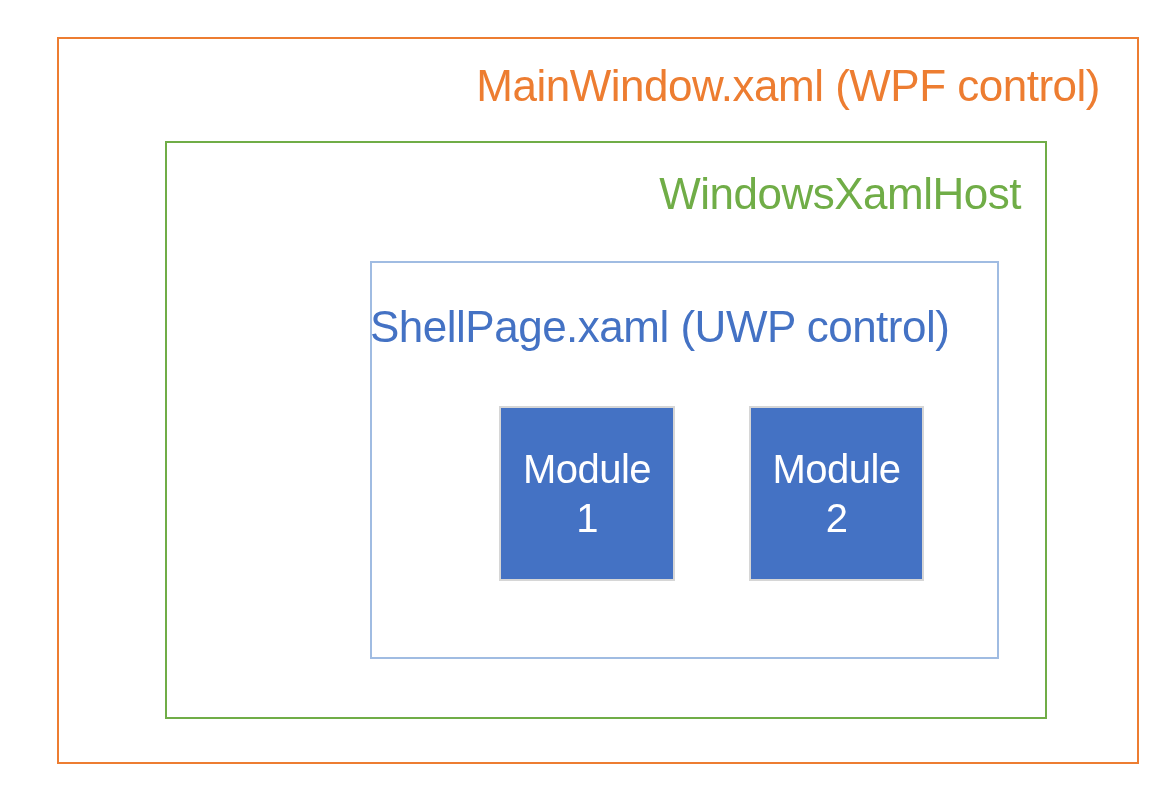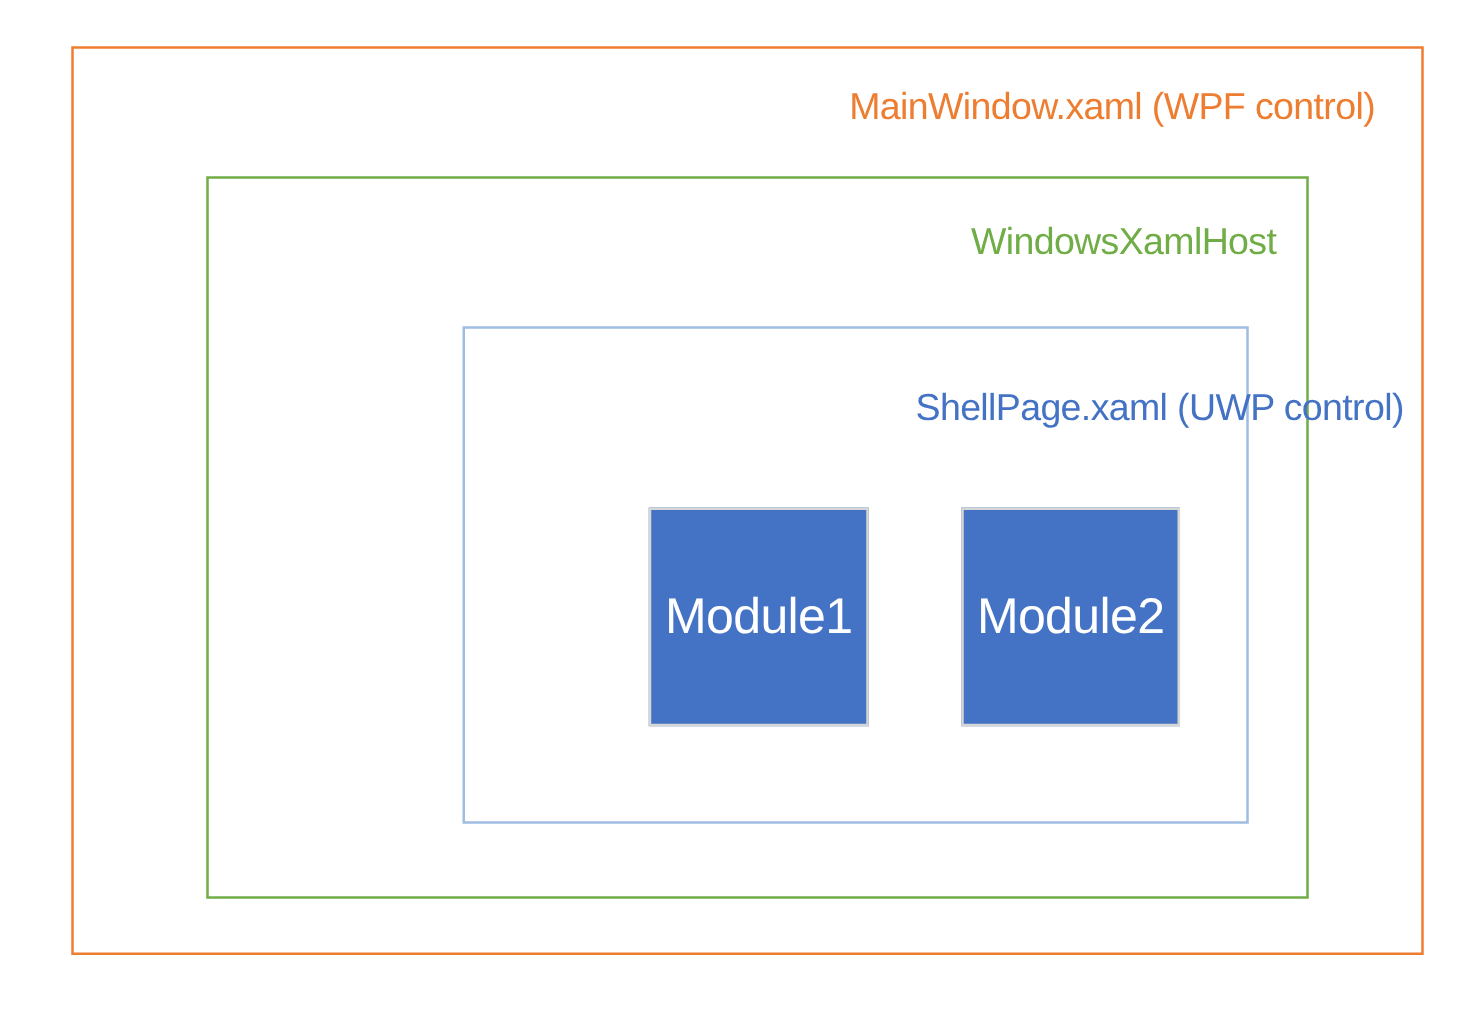--- a/index.html
+++ b/index.html
@@ -31,56 +31,56 @@
     border: 2px solid var(--accent-green, #70AD47);
   }
   .shell-box {
     left: 370px; top: 261px;
     width: 629px; height: 398px;
     border: 2px solid var(--shell-border, #A0BCE2);
   }
   .diagram-title {
     position: absolute;
     white-space: nowrap;
-    font-size: 30px;
+    font-size: 44px;
     letter-spacing: -0.5px;
     line-height: 44px;
   }
   .outer-title {
     top: 64px;
     right: 66px;
     color: var(--accent-orange, #ED7D31);
   }
   .host-title {
     top: 172px;
     right: 145px;
     color: var(--accent-green, #70AD47);
     text-align: right;
   }
   .shell-title {
     top: 305px;
     left: 370px;
     width: 753px;
-    text-align: right;
+    text-align: left;
     color: var(--accent-blue, #4472C4);
   }
   .module-box {
     position: absolute;
     box-sizing: border-box;
     background: var(--accent-blue, #4472C4);
     border: 2px solid var(--module-border, #D6D6D6);
     display: flex;
+    flex-direction: column;
     align-items: center;
     justify-content: center;
     color: #ffffff;
     font-size: 40px;
     letter-spacing: -0.5px;
     line-height: 49px;
     text-align: center;
-    margin-left: 20px;
   }
   .module-1 {
     left: 499px; top: 406px;
     width: 176px; height: 175px;
   }
   .module-2 {
     left: 749px; top: 406px;
     width: 175px; height: 175px;
   }
 </style>

